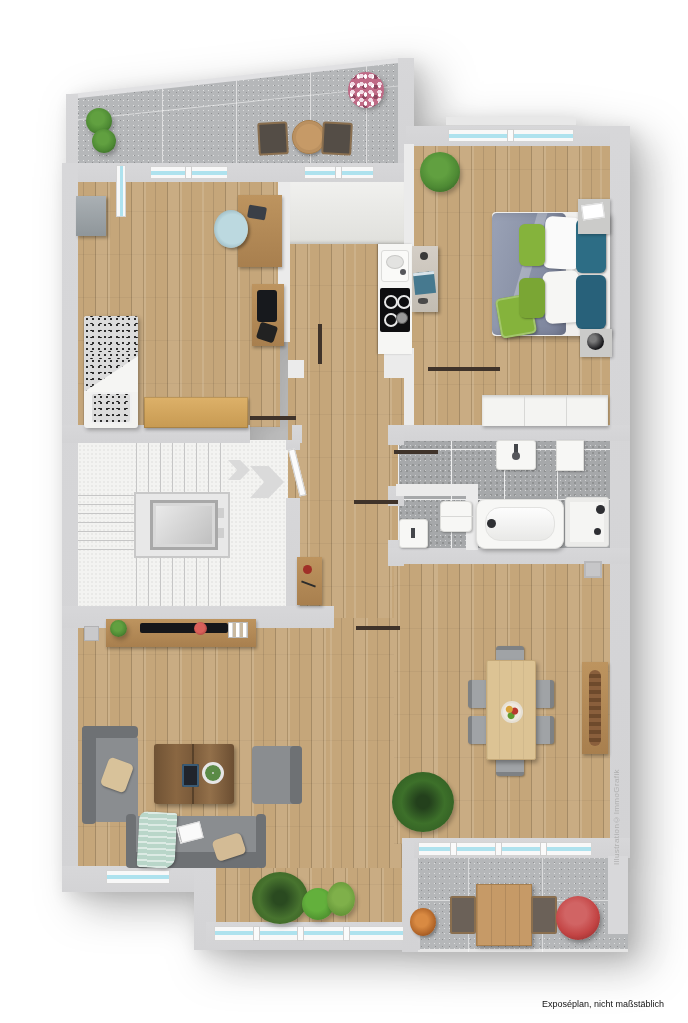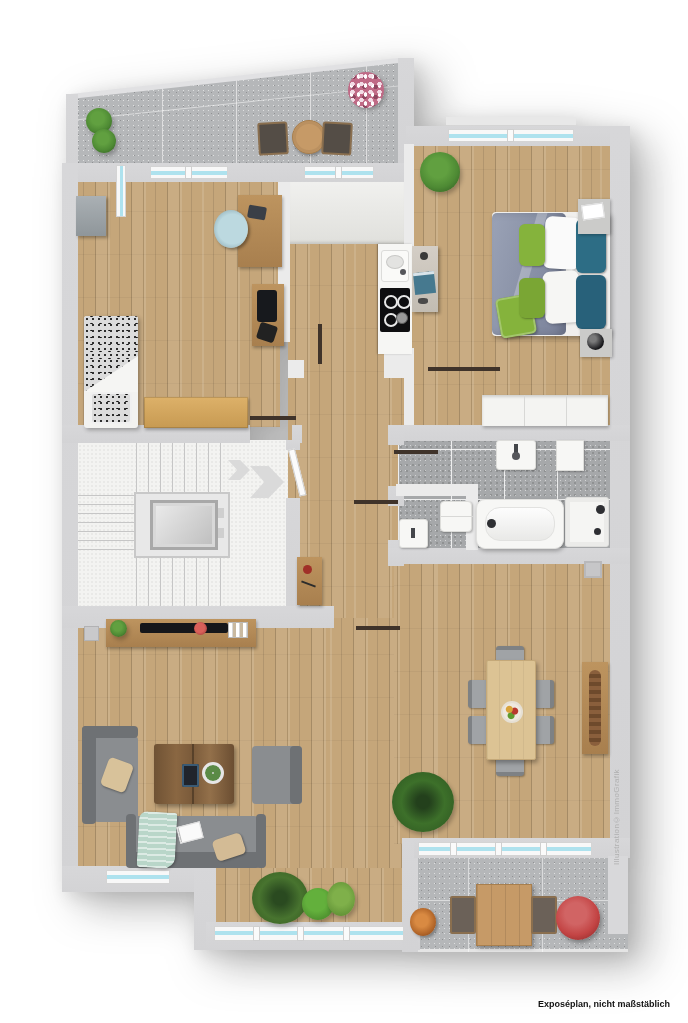--- a/index.html
+++ b/index.html
@@ -298,14 +298,14 @@
   <div class="a" style="left:476px;top:884px;width:56px;height:62px;background:#c69a67;border:1px solid #a87f4e;
               background-image:repeating-linear-gradient(90deg,rgba(0,0,0,.10) 0 1px,transparent 1px 14px);box-shadow:2px 2px 4px rgba(0,0,0,.3);"></div>
   <div class="a" style="left:450px;top:896px;width:26px;height:38px;background:#6b6158;border:2px solid #8a6f4f;border-radius:2px;"></div>
   <div class="a" style="left:531px;top:896px;width:26px;height:38px;background:#6b6158;border:2px solid #8a6f4f;border-radius:2px;"></div>
   <div class="a" style="left:556px;top:896px;width:44px;height:44px;border-radius:50%;background:radial-gradient(circle at 45% 40%, #d16464 0 30%, var(--flower-red,#c34444) 60%, #7e2424 100%);box-shadow:2px 3px 4px rgba(0,0,0,.3);"></div>
   <div class="a" style="left:410px;top:908px;width:26px;height:28px;border-radius:50%;background:radial-gradient(circle at 45% 45%, #d98a42 0 30%, #b06428 65%, #6e3c1c 100%);box-shadow:2px 2px 3px rgba(0,0,0,.3);"></div>
 
  </div>
 
  <div class="a txt-watermark" style="left:612px;top:743px;width:14px;height:122px;">Illustration©ImmoGrafik</div>
- <div class="a txt-footer" style="right:18px;top:999px;font-weight:bold;">Exposéplan, nicht maßstäblich</div>
+ <div class="a txt-footer" style="right:24px;top:999px;">Exposéplan, nicht maßstäblich</div>
 </div>
 
 </body></html>

